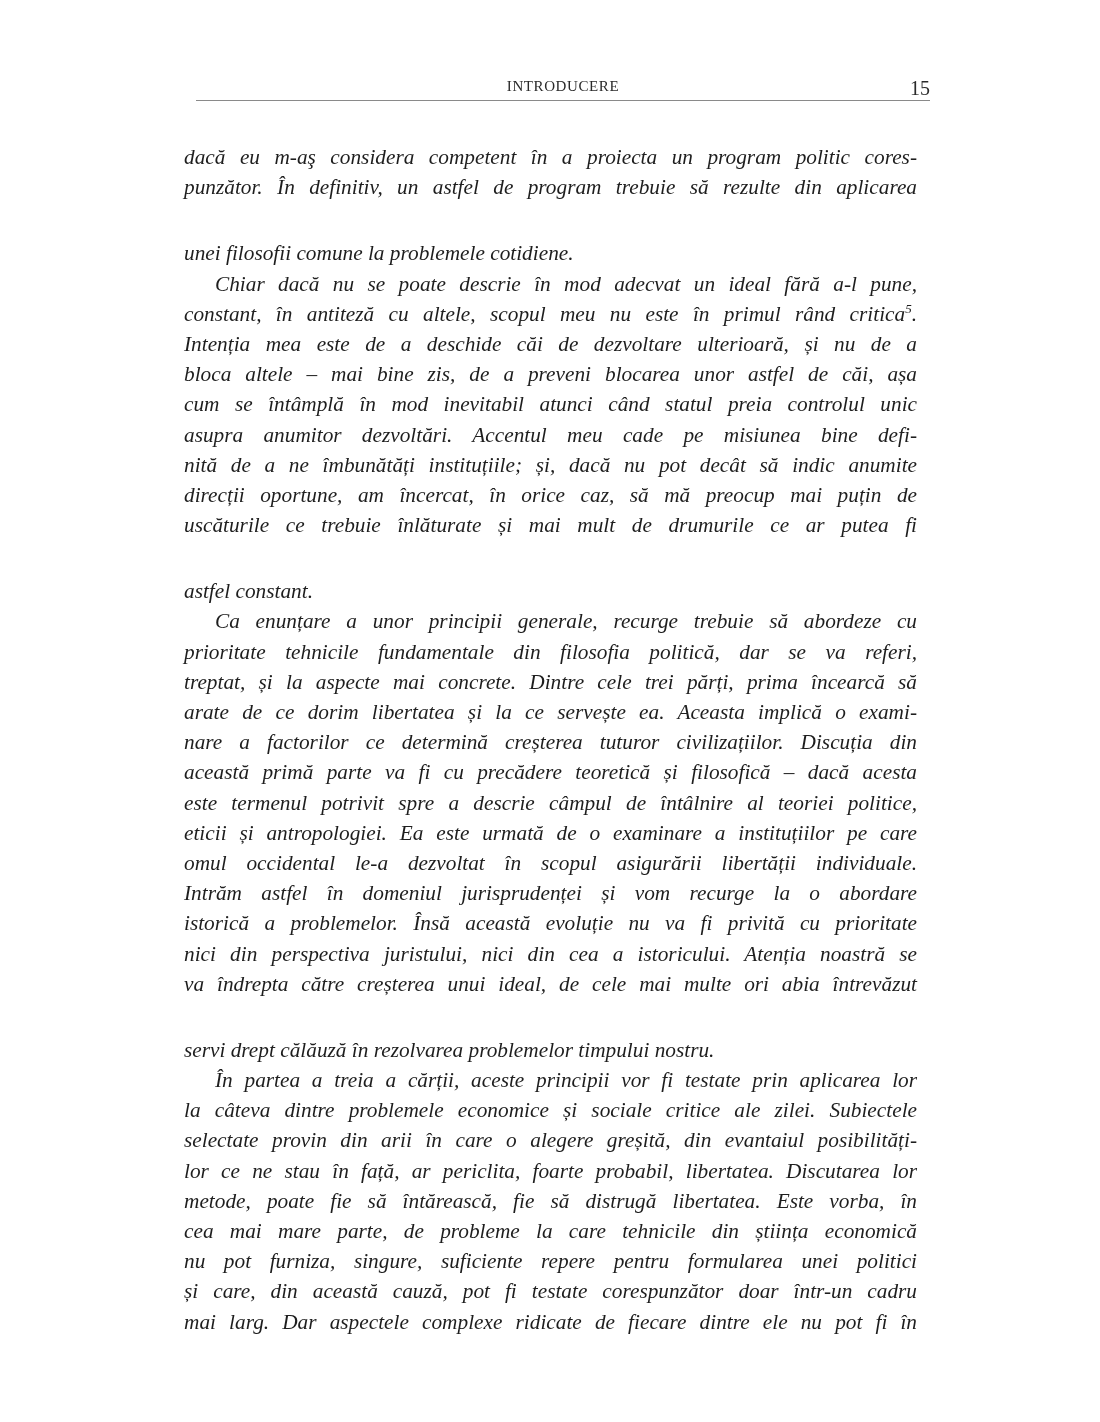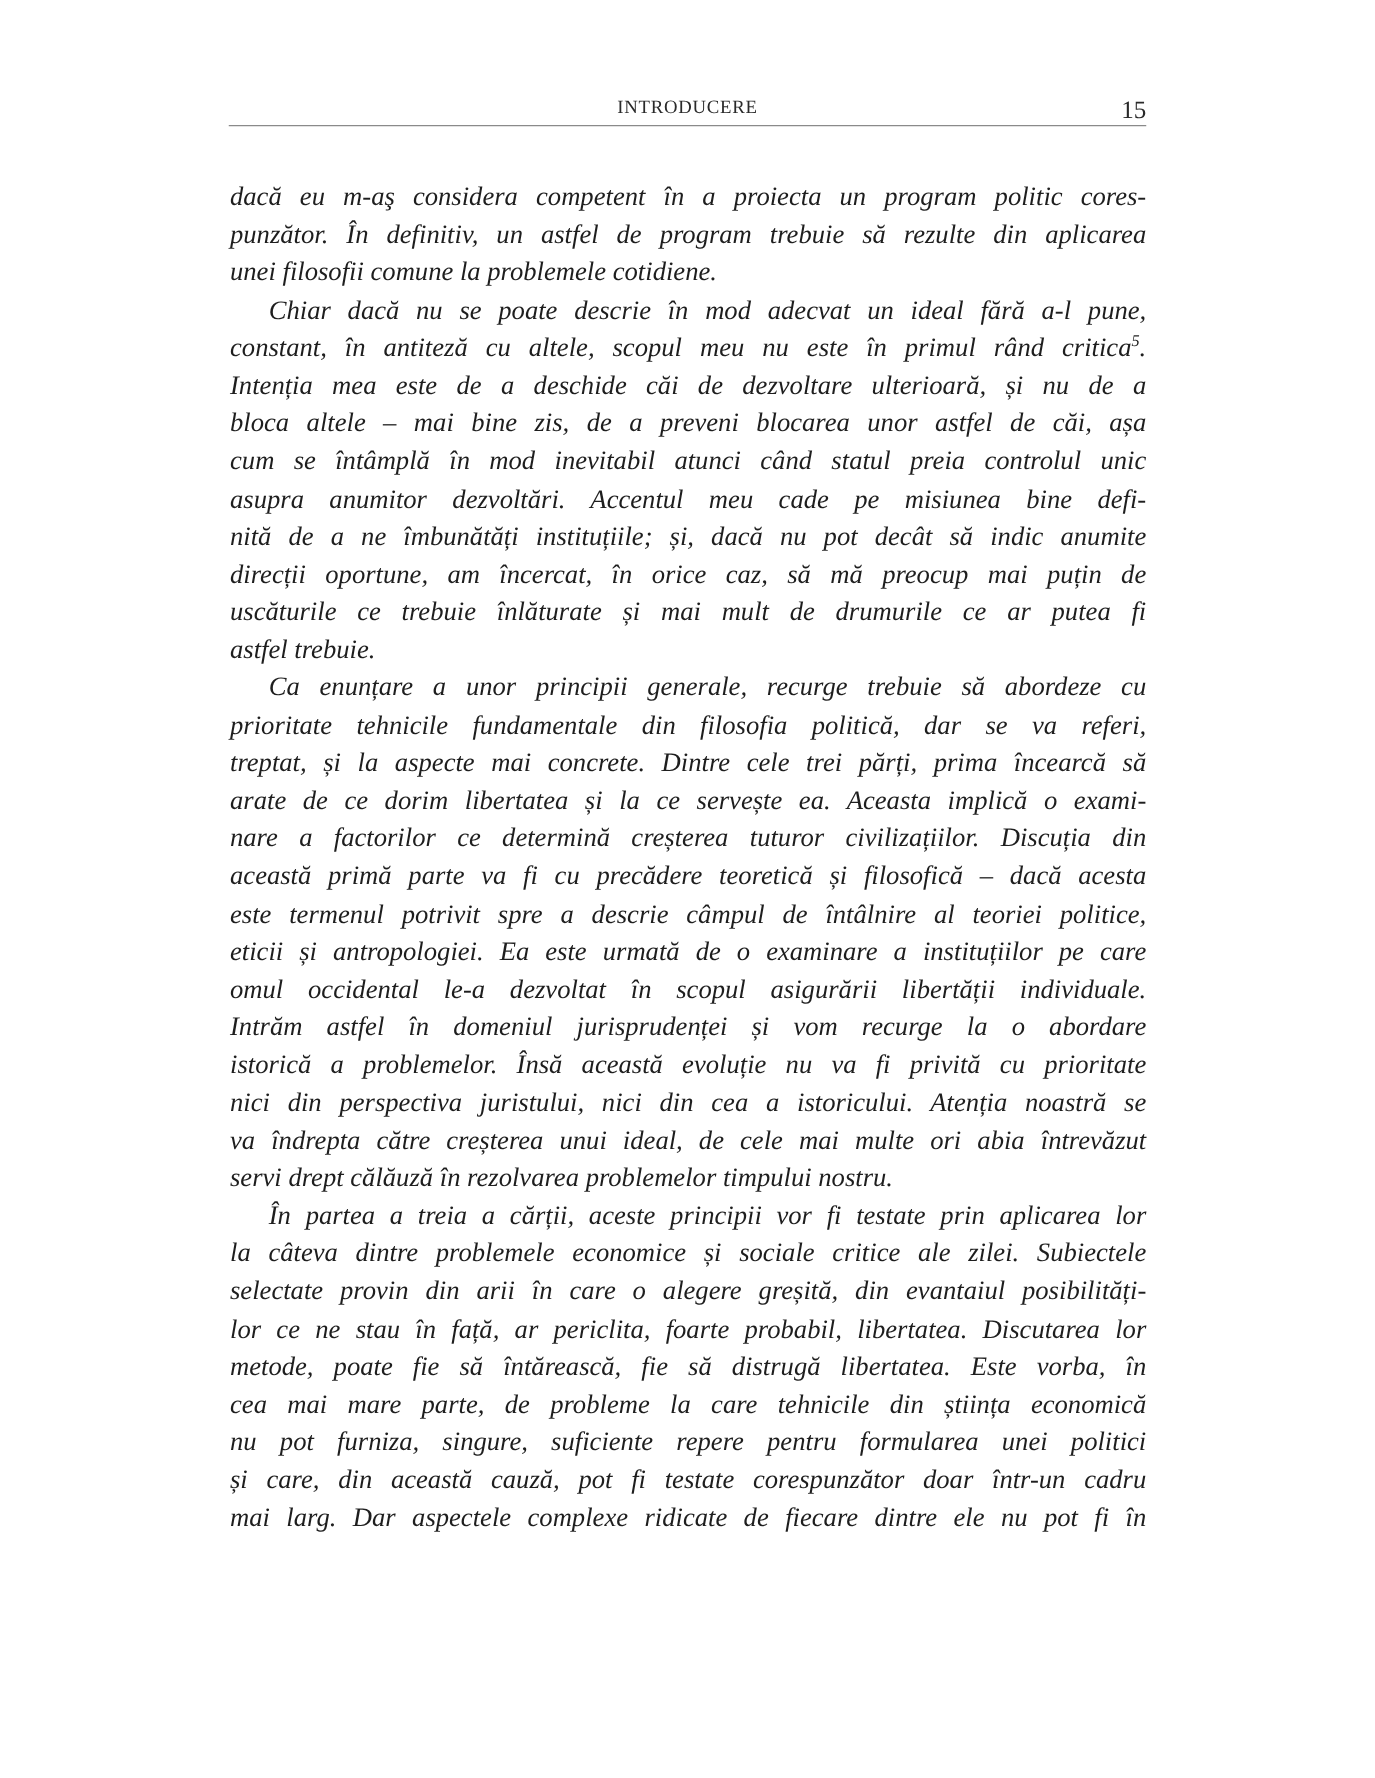--- a/index.html
+++ b/index.html
@@ -1,40 +1,40 @@
 <!DOCTYPE html>
 <html><head>
 <meta charset="utf-8">
 <style>
   html, body { margin: 0; padding: 0; background: #ffffff; }
   body { width: 1100px; height: 1422px; position: relative; overflow: hidden; }
   .page { position: absolute; left: 0; top: 0; width: 1100px; height: 1422px; background: #fff; }
   .running-head {
-    position: absolute; left: 183px; top: 76px; width: 734px; height: 24px;
+    position: absolute; left: 196px; top: 76px; width: 734px; height: 24px;
     border-bottom: 1px solid #8a8a8a;
     font-family: "Liberation Serif", "DejaVu Serif", serif;
     color: #2a2a2a;
   }
   .running-head .title {
     position: absolute; left: 0; right: 0; top: 2px; text-align: center;
     font-size: 15px; letter-spacing: 0.6px;
   }
   .running-head .folio {
     position: absolute; right: 0; top: 1px; font-size: 20px;
   }
   .body-text {
     position: absolute; left: 184px; top: 142px; width: 733px;
     font-family: "Liberation Serif", "DejaVu Serif", serif;
     font-size: 21.3px; line-height: 30.2px; color: #1e1e1e; font-style: italic;
   }
   .line {
     display: block; white-space: nowrap; text-align: justify;
     text-align-last: justify; height: 30.2px; overflow: visible;
   }
-  .line.last { text-align-last: left; }
+  .line.last { text-align-last: left; margin-top: 36px; }
   .line.indent { padding-left: 31px; }
   sup { font-size: 13px; line-height: 0; vertical-align: 8px; }
 </style>
 </head>
 <body>
 
 <div class="page">
   <div class="running-head">
     <span class="title">INTRODUCERE</span>
     <span class="folio">15</span>
@@ -51,21 +51,21 @@
     <div>
       <span class="line indent">Chiar dacă nu se poate descrie în mod adecvat un ideal fără a-l pune,</span>
       <span class="line"><span>constant, în antiteză cu altele, scopul meu nu este în primul rând critica</span><sup>5</sup><span>.</span></span>
       <span class="line">Intenția mea este de a deschide căi de dezvoltare ulterioară, și nu de a</span>
       <span class="line">bloca altele – mai bine zis, de a preveni blocarea unor astfel de căi, așa</span>
       <span class="line">cum se întâmplă în mod inevitabil atunci când statul preia controlul unic</span>
       <span class="line">asupra anumitor dezvoltări. Accentul meu cade pe misiunea bine defi-</span>
       <span class="line">nită de a ne îmbunătăți instituțiile; și, dacă nu pot decât să indic anumite</span>
       <span class="line">direcții oportune, am încercat, în orice caz, să mă preocup mai puțin de</span>
       <span class="line">uscăturile ce trebuie înlăturate și mai mult de drumurile ce ar putea fi</span>
-      <span class="line last">astfel trebuie.</span>
+      <span class="line last">astfel constant.</span>
     </div>
 
     <div>
       <span class="line indent">Ca enunțare a unor principii generale, recurge trebuie să abordeze cu</span>
       <span class="line">prioritate tehnicile fundamentale din filosofia politică, dar se va referi,</span>
       <span class="line">treptat, și la aspecte mai concrete. Dintre cele trei părți, prima încearcă să</span>
       <span class="line">arate de ce dorim libertatea și la ce servește ea. Aceasta implică o exami-</span>
       <span class="line">nare a factorilor ce determină creșterea tuturor civilizațiilor. Discuția din</span>
       <span class="line">această primă parte va fi cu precădere teoretică și filosofică – dacă acesta</span>
       <span class="line">este termenul potrivit spre a descrie câmpul de întâlnire al teoriei politice,</span>

